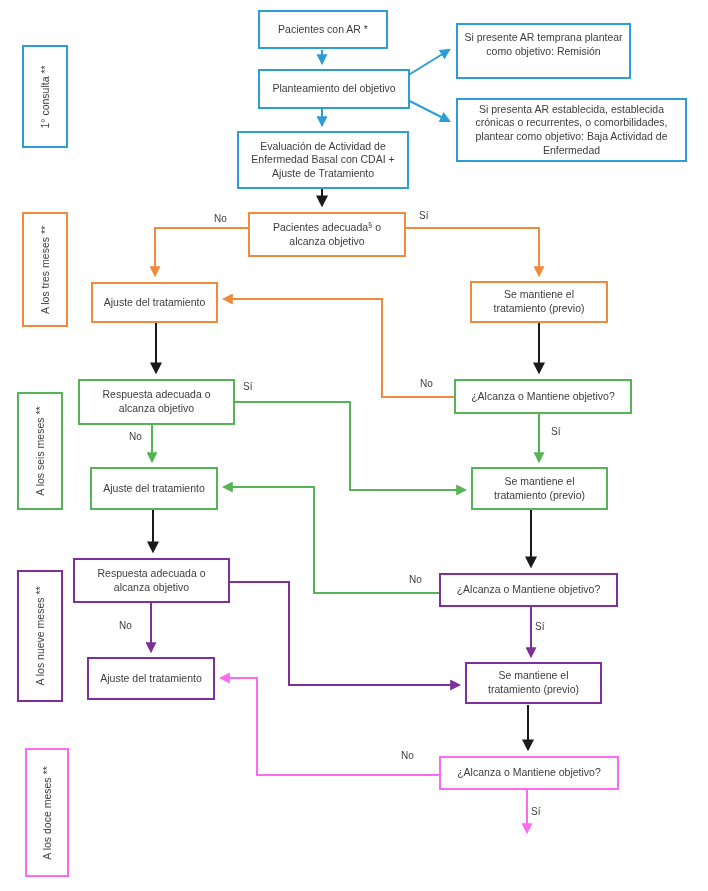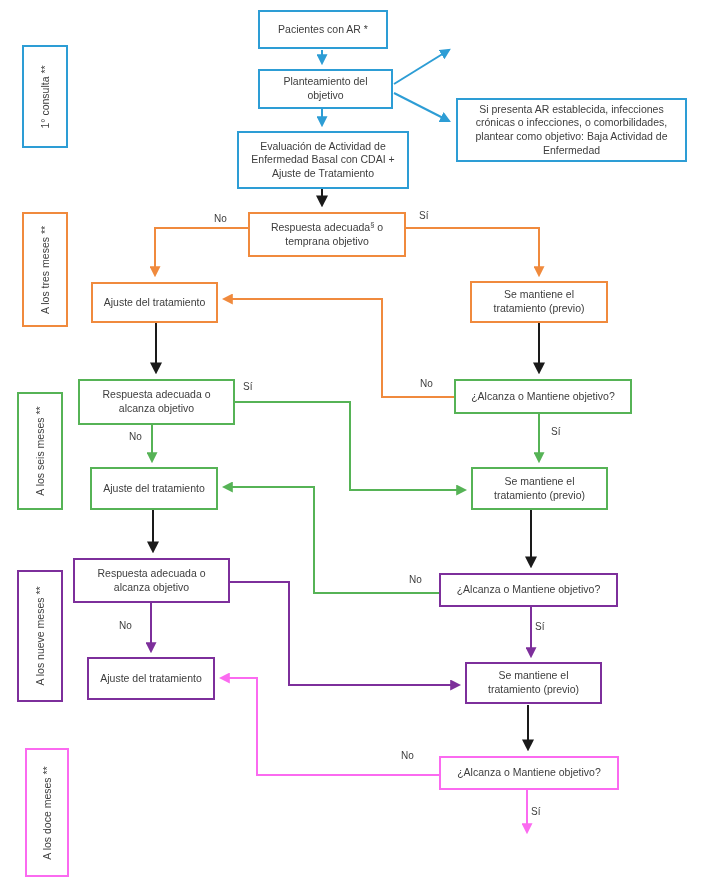--- a/index.html
+++ b/index.html
@@ -94,32 +94,35 @@
   <div class="vbox purple" style="left:17px;top:570px;width:46px;height:132px">
       <span>A los nueve meses **</span>
     </div>
   <div class="vbox pink" style="left:25px;top:748px;width:44px;height:129px">
       <span>A los doce meses **</span>
     </div>
 
   <div class="node blue" style="left:258px;top:10px;width:130px;height:39px">
       <span>Pacientes con AR *</span>
     </div>
-  <div class="node blue" style="left:258px;top:69px;width:135px;height:40px">
+  <div class="node blue" style="left:258px;top:69px;width:152px;height:40px">
       <span>Planteamiento del objetivo</span>
     </div>
   <div class="node blue" style="left:237px;top:131px;width:172px;height:58px">
       <span>Evaluación de Actividad de Enfermedad Basal con CDAI + Ajuste de Tratamiento</span>
     </div>
+  <div class="node blue" style="left:456px;top:23px;width:175px;height:56px;align-items:flex-start;padding-top:6px">
+      <span>Si presente AR temprana plantear como objetivo: Remisión</span>
+    </div>
   <div class="node blue" style="left:456px;top:98px;width:231px;height:64px">
-      <span>Si presenta AR establecida, infecciones crónicas o infecciones, o comorbilidades, plantear como objetivo: Baja Actividad de Enfermedad</span>
+      <span>Si presenta AR establecida, establecida crónicas o recurrentes, o comorbilidades, plantear como objetivo: Baja Actividad de Enfermedad</span>
     </div>
 
   <div class="node orange" style="left:248px;top:212px;width:158px;height:45px">
-      <span><span>Respuesta adecuada</span><span class="sup">§</span><span> o temprana objetivo</span></span>
+      <span><span>Pacientes adecuada</span><span class="sup">§</span><span> o alcanza objetivo</span></span>
     </div>
   <div class="node orange" style="left:91px;top:282px;width:127px;height:41px">
       <span>Ajuste del tratamiento</span>
     </div>
   <div class="node orange" style="left:470px;top:281px;width:138px;height:42px">
       <span>Se mantiene el tratamiento (previo)</span>
     </div>
 
   <div class="node green" style="left:454px;top:379px;width:178px;height:35px">
       <span>¿Alcanza o Mantiene objetivo?</span>

